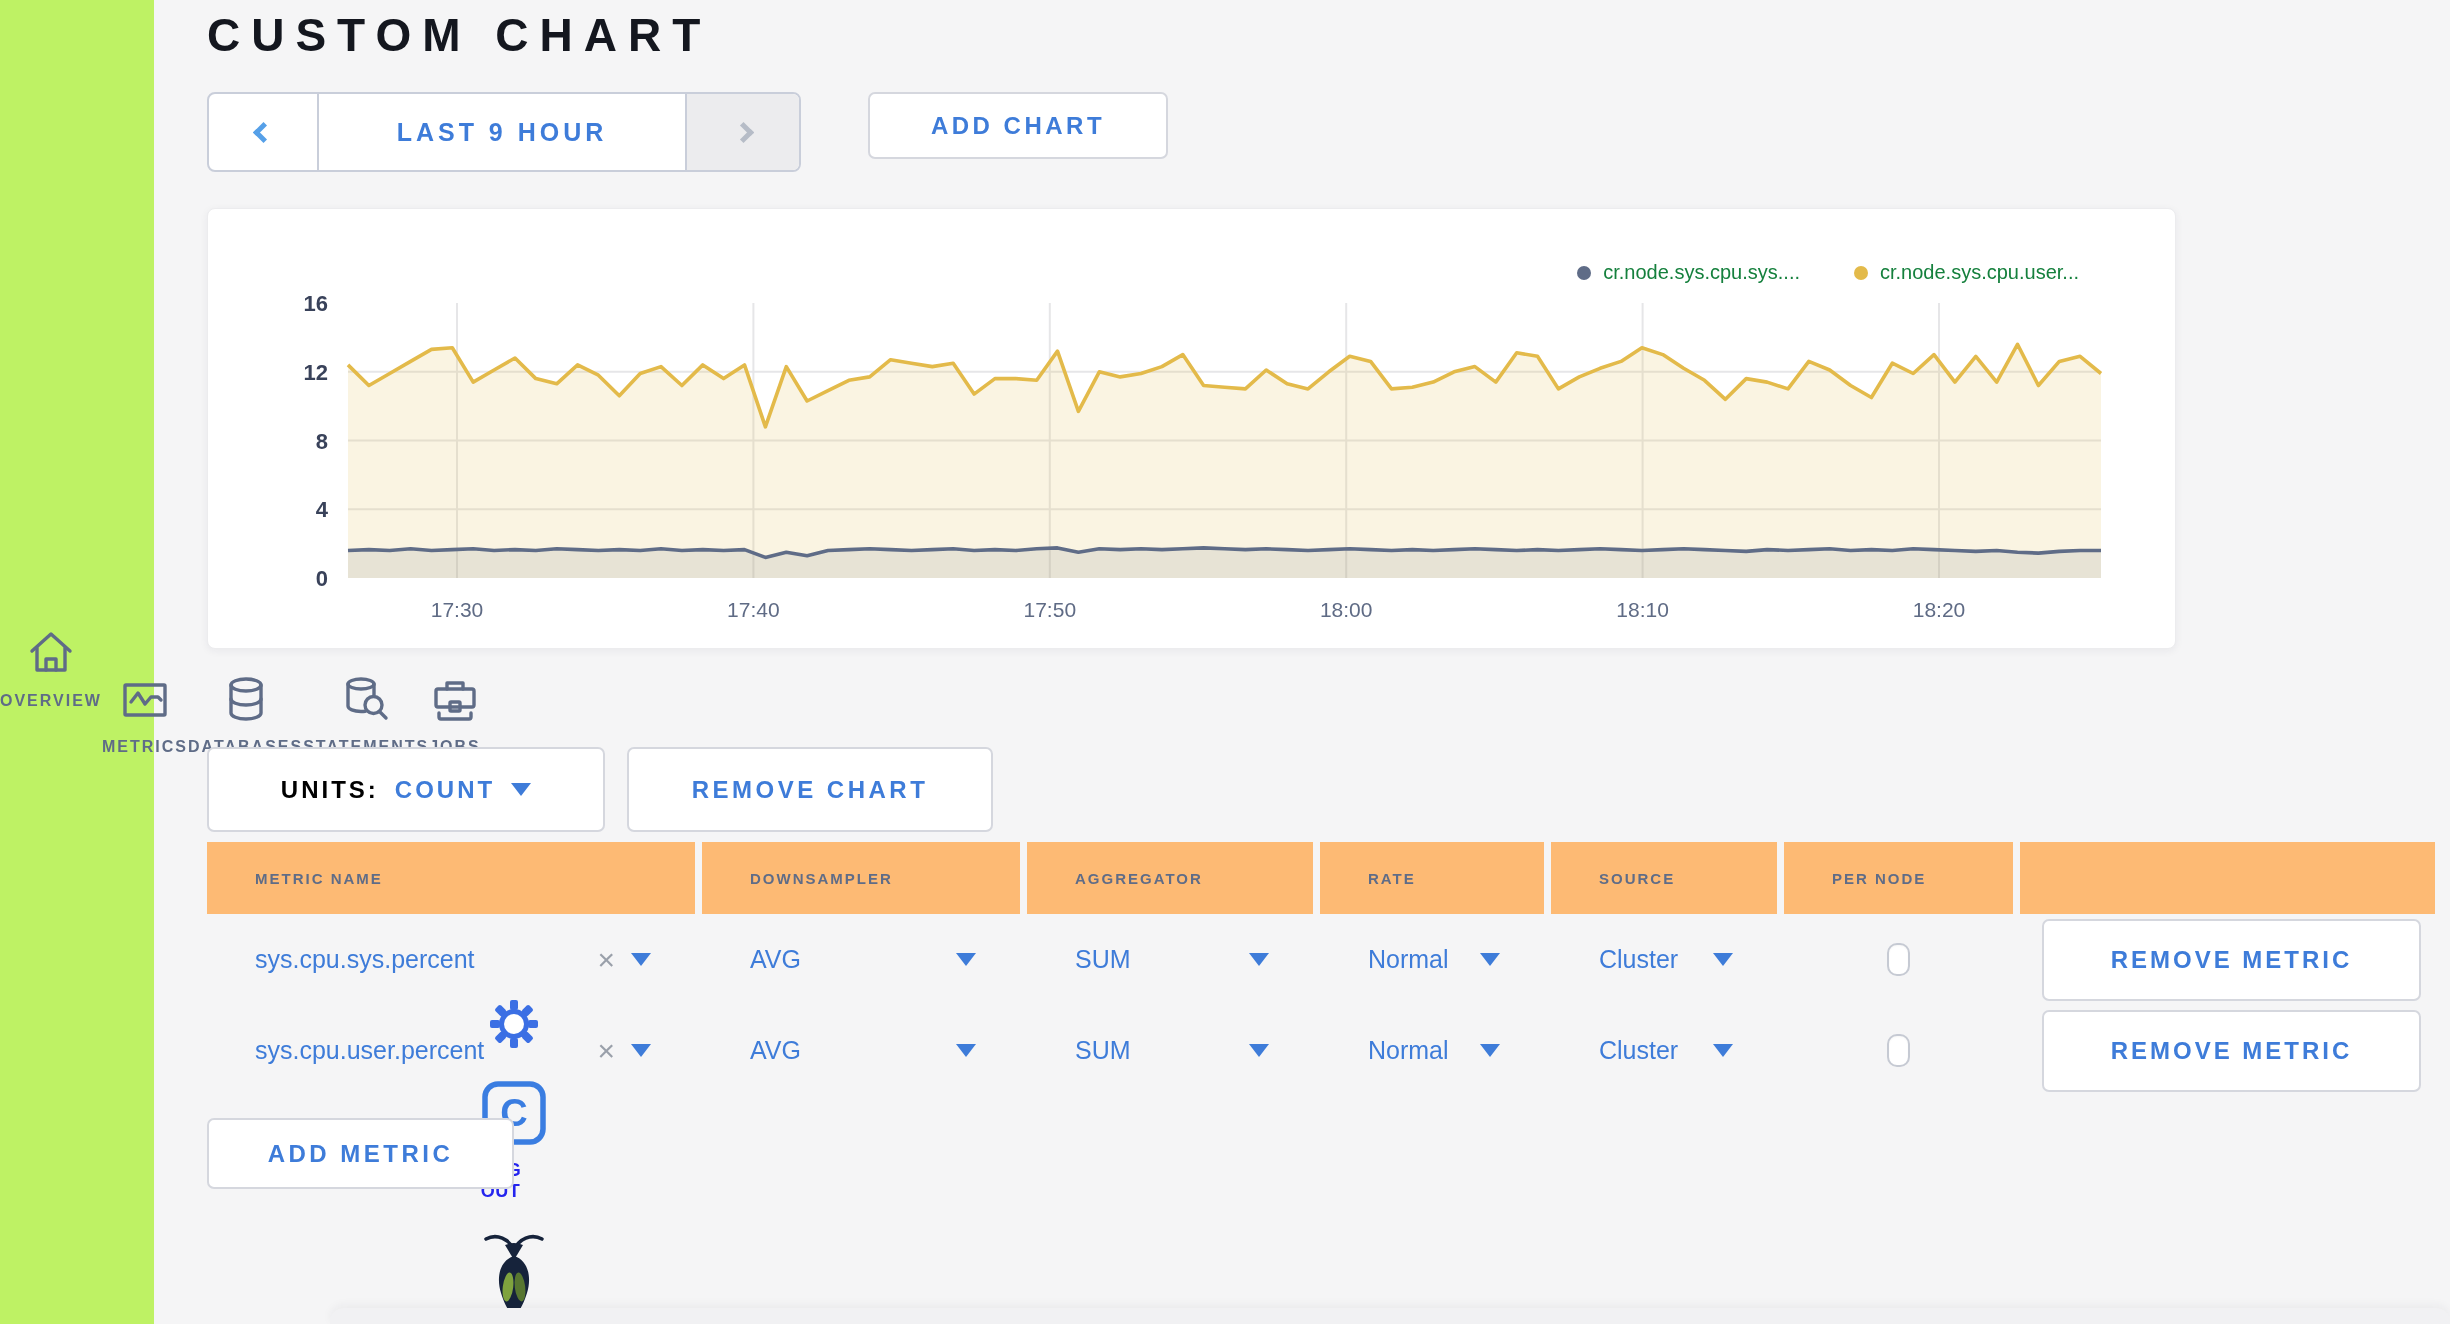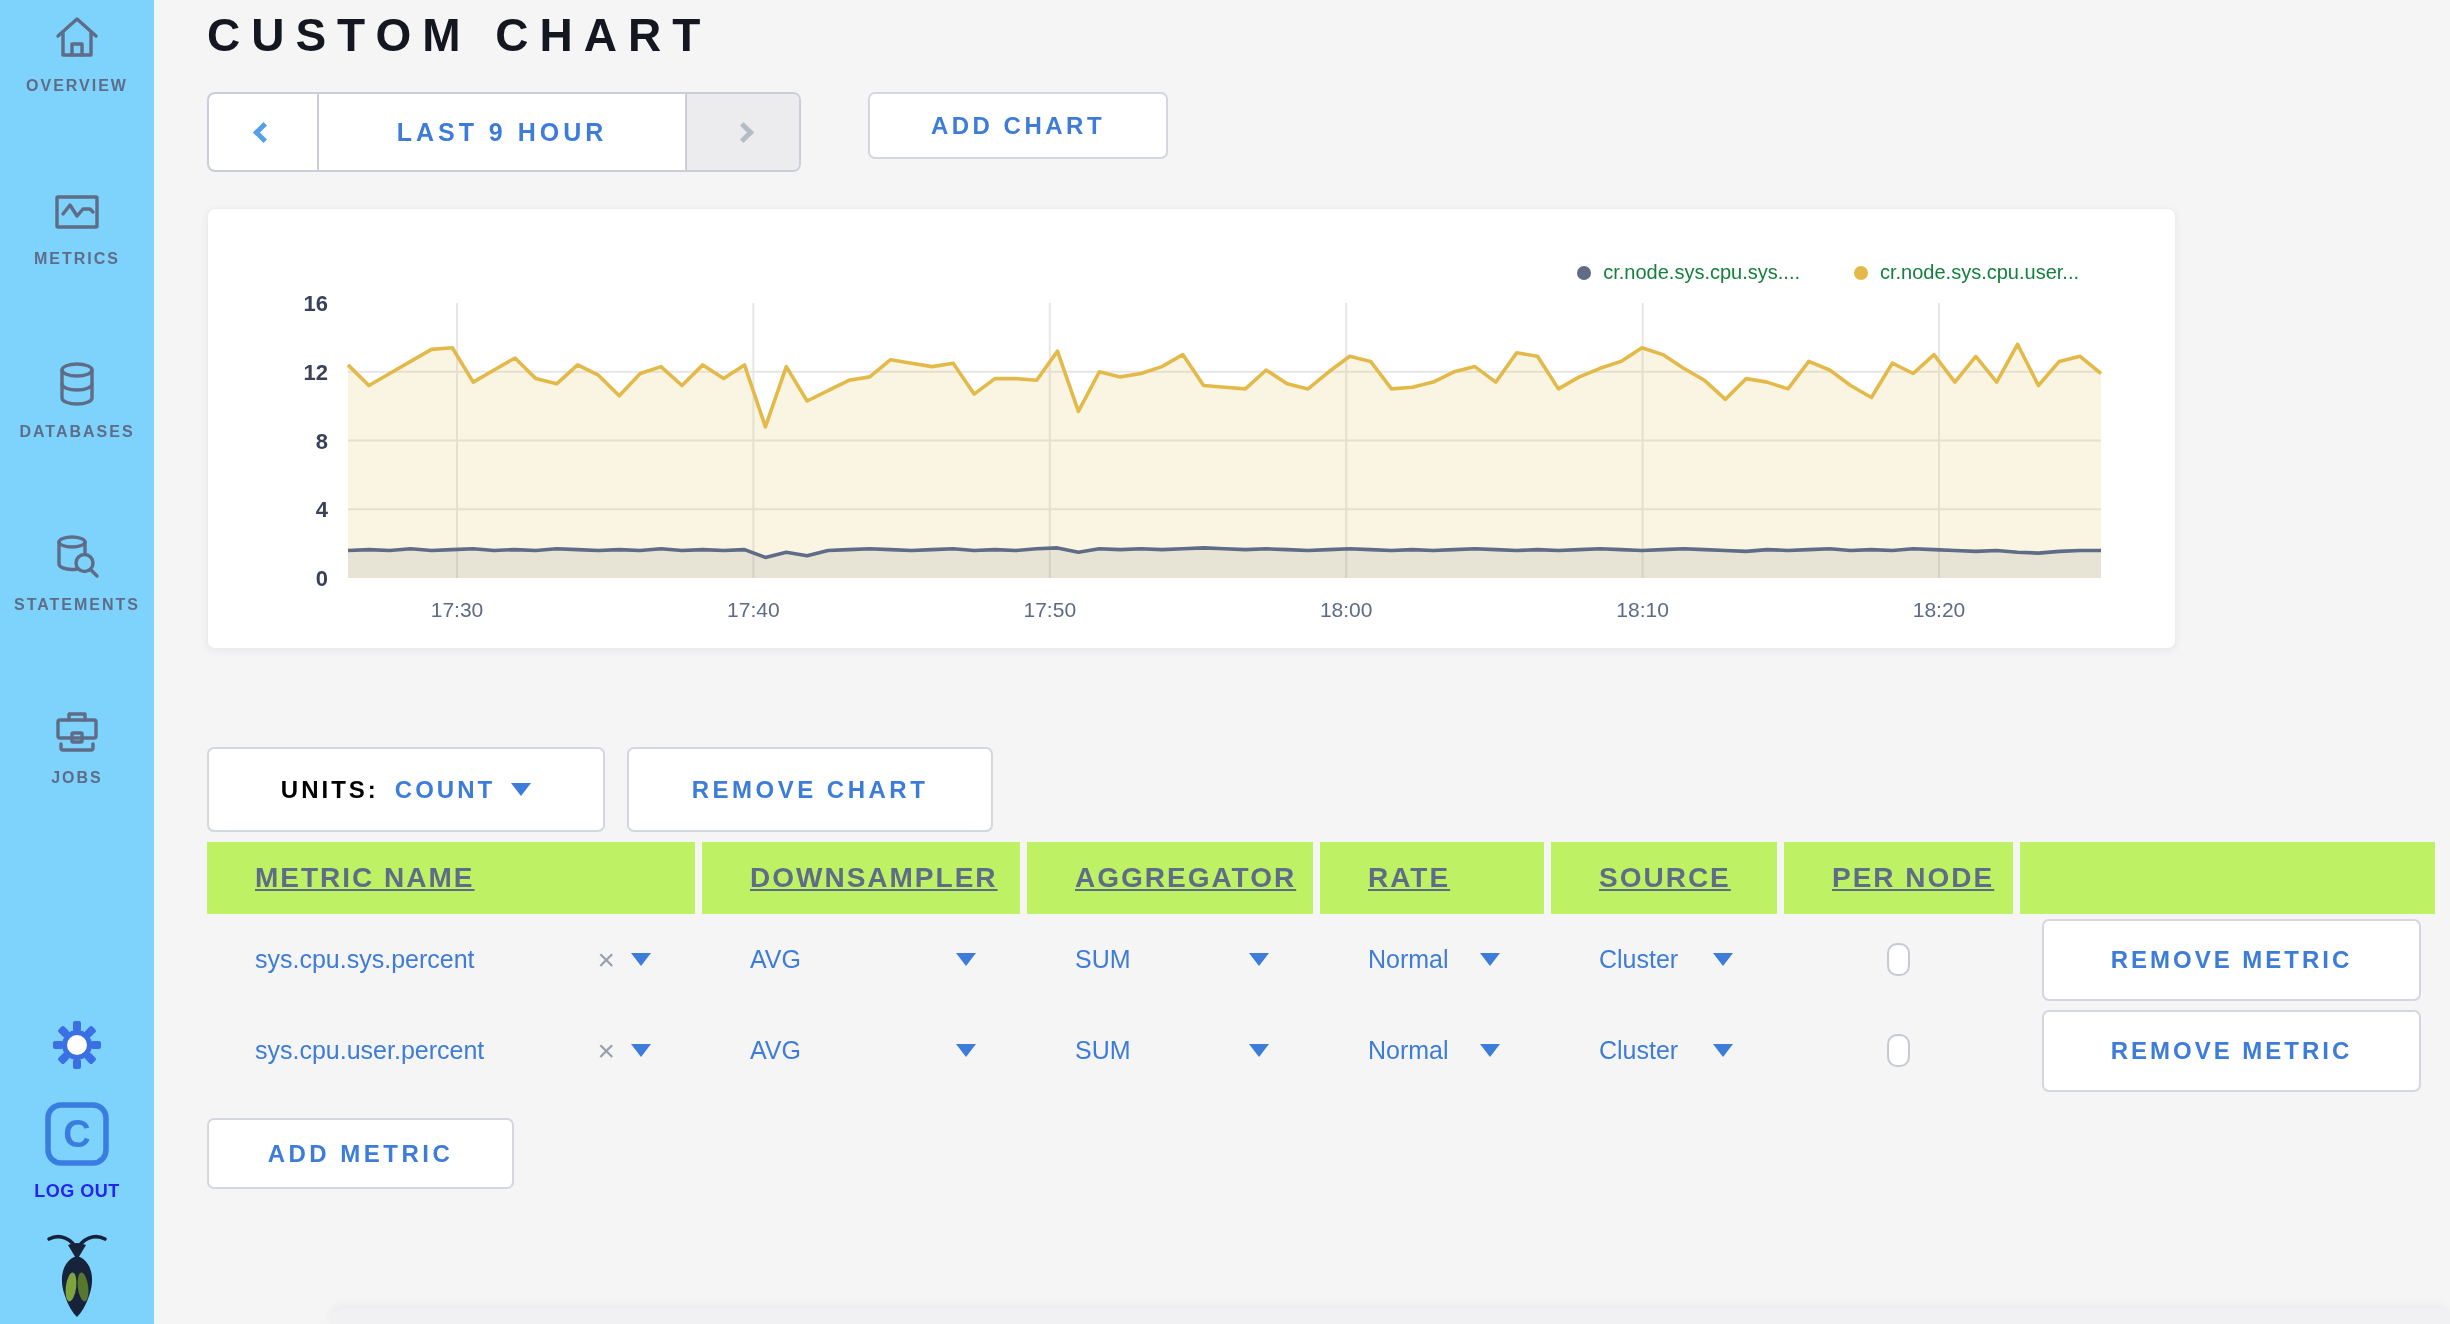--- a/index.html
+++ b/index.html
@@ -2,22 +2,22 @@
 <html><head>
 <meta charset="utf-8">
 <style>
   * { margin:0; padding:0; box-sizing:border-box; }
   html,body { width:2450px; height:1324px; overflow:hidden;
     font-family:"Liberation Sans","DejaVu Sans",sans-serif;
     background:#f5f5f6; }
   .app { display:flex; width:100%; height:100%; position:relative; }
 
   
-  .sidebar { width:154px; height:100%; background:#7dd3fc; flex:0 0 154px;
-    display:flex; flex-direction:column; align-items:center; padding-top:14px; }
+  .sidebar { width:154px; height:100%; background:#bef264; flex:0 0 154px;
+    display:flex; align-items:center; padding-top:14px; }
   .nav-item { display:flex; flex-direction:column; align-items:center; cursor:pointer; }
   .nav-item + .nav-item { margin-top:92px; }
   .nav-label { margin-top:13px; font-size:16px; font-weight:bold; letter-spacing:2px;
     color:#5f6c87; }
   .nav-icon svg { display:block; }
   .side-bottom { margin-top:auto; display:flex; flex-direction:column; align-items:center; }
   .gear-wrap { cursor:pointer; }
   .logout-item { margin-top:26px; display:flex; flex-direction:column; align-items:center; cursor:pointer; }
   .logout-label { margin-top:10px; font-size:18px; font-weight:800; color:#2424ee; letter-spacing:0.5px; }
   .bug-wrap { margin-top:28px; margin-bottom:2px; }
@@ -58,22 +58,22 @@
   .units-label { color:#000000; font-weight:700; font-size:24px; letter-spacing:3px; }
   .units-value { color:#3e7cd9; font-weight:700; font-size:24px; letter-spacing:3px; }
   .remove-chart-btn { width:366px; height:85px; }
   .caret-down { width:0; height:0; border-left:10px solid transparent;
     border-right:10px solid transparent; border-top:13px solid #3e7cd9; }
 
   
   .tgrid { display:grid; grid-template-columns:488px 318px 286px 224px 226px 229px 415px;
     column-gap:7px; }
   .thead { margin-top:10px; }
-  .th { background:#bef264; height:72px; display:flex; align-items:center;
-    padding-left:48px; font-size:28px; font-weight:700; letter-spacing:2px; color:#5f6c87;text-decoration:underline; }
+  .th { background:#fdba74; height:72px; display:flex; align-items:center;
+    padding-left:48px; font-size:15px; font-weight:700; letter-spacing:2px; color:#5f6c87; }
   .trow { height:91px; align-items:center; }
   .cell { display:flex; align-items:center; padding-left:48px; padding-right:44px; }
   .sel-value { color:#3e7cd9; font-size:25px; }
   .cell .caret-down { margin-left:auto; cursor:pointer; }
   .metric-cell .clear-x { margin-left:auto; color:#9aa0aa; font-size:30px; cursor:pointer; line-height:1; }
   .metric-cell .caret-down { margin-left:16px; }
   .pernode-cell { justify-content:center; padding:0; }
   .checkbox { width:23px; height:33px; border:2px solid #c6cad3; border-radius:10px;
     background:#ffffff; cursor:pointer; box-shadow:inset 0 1px 2px rgba(0,0,0,0.04); }
   .btn-cell { padding:0; justify-content:flex-start; }

